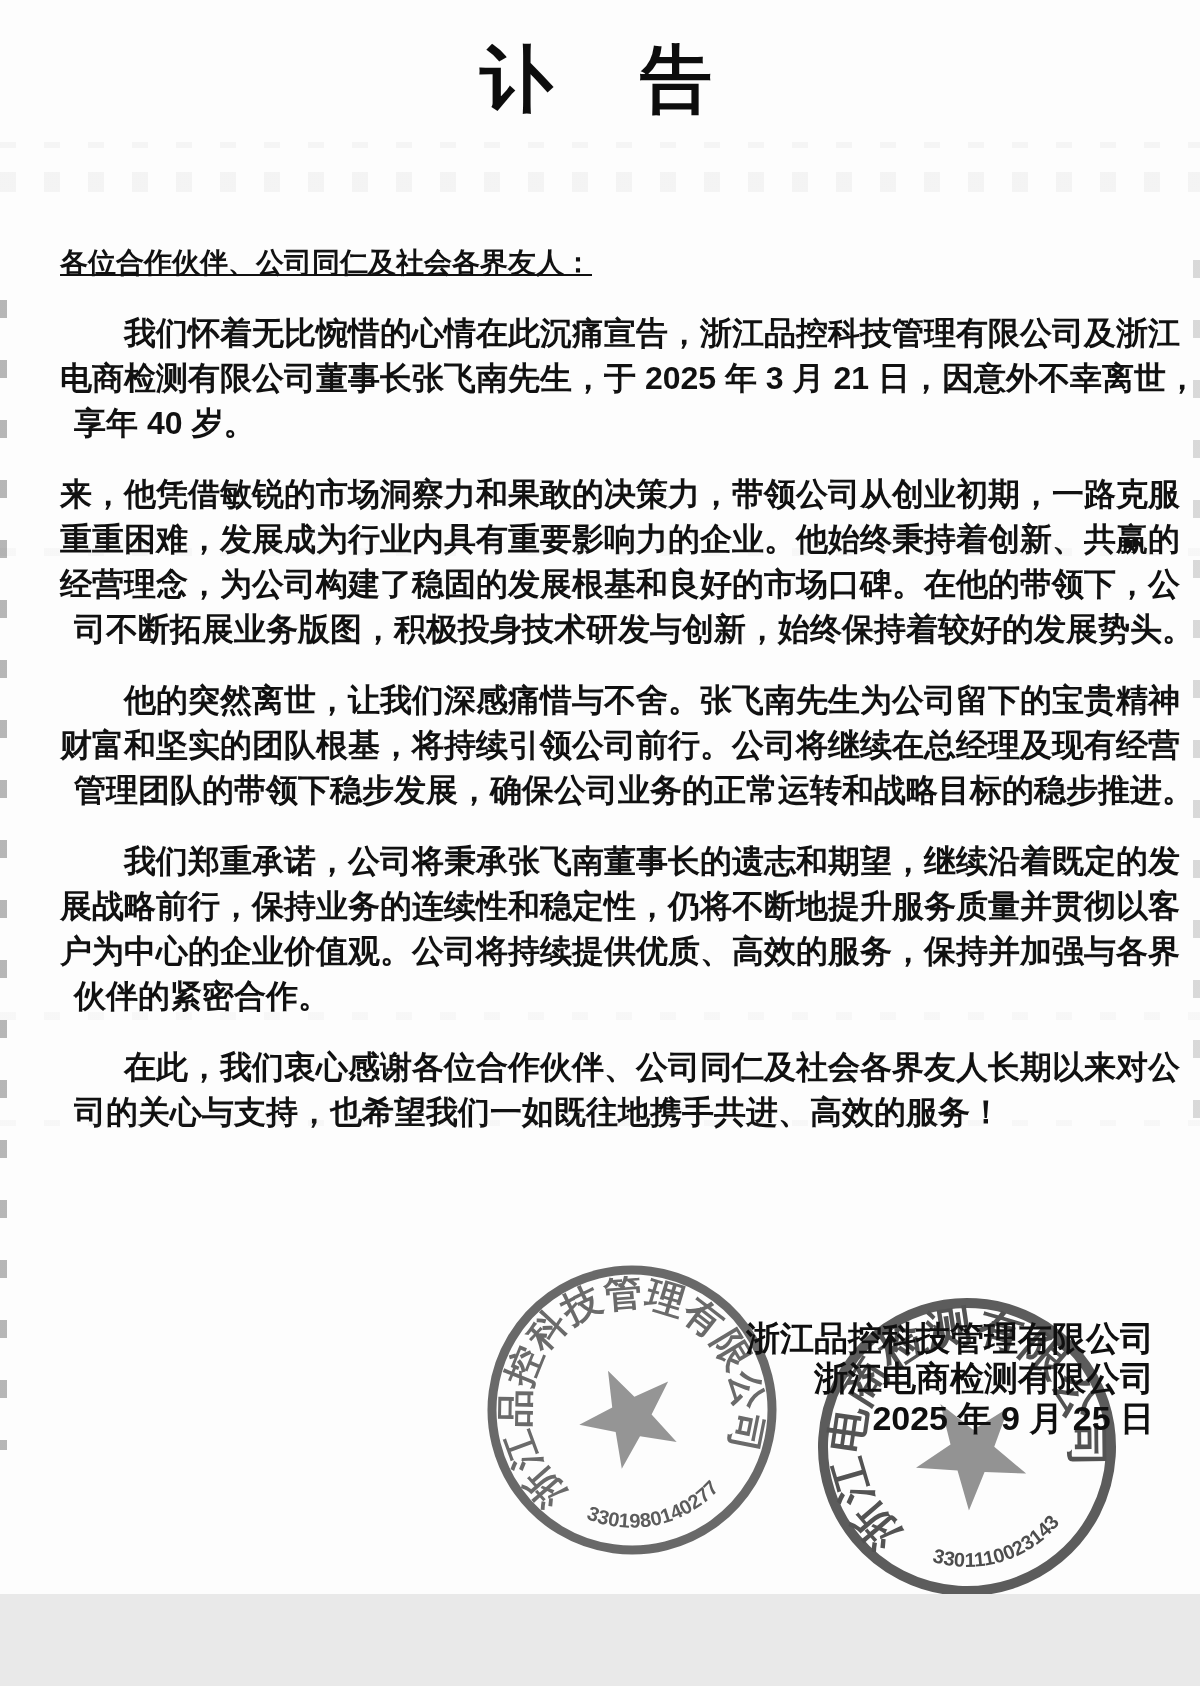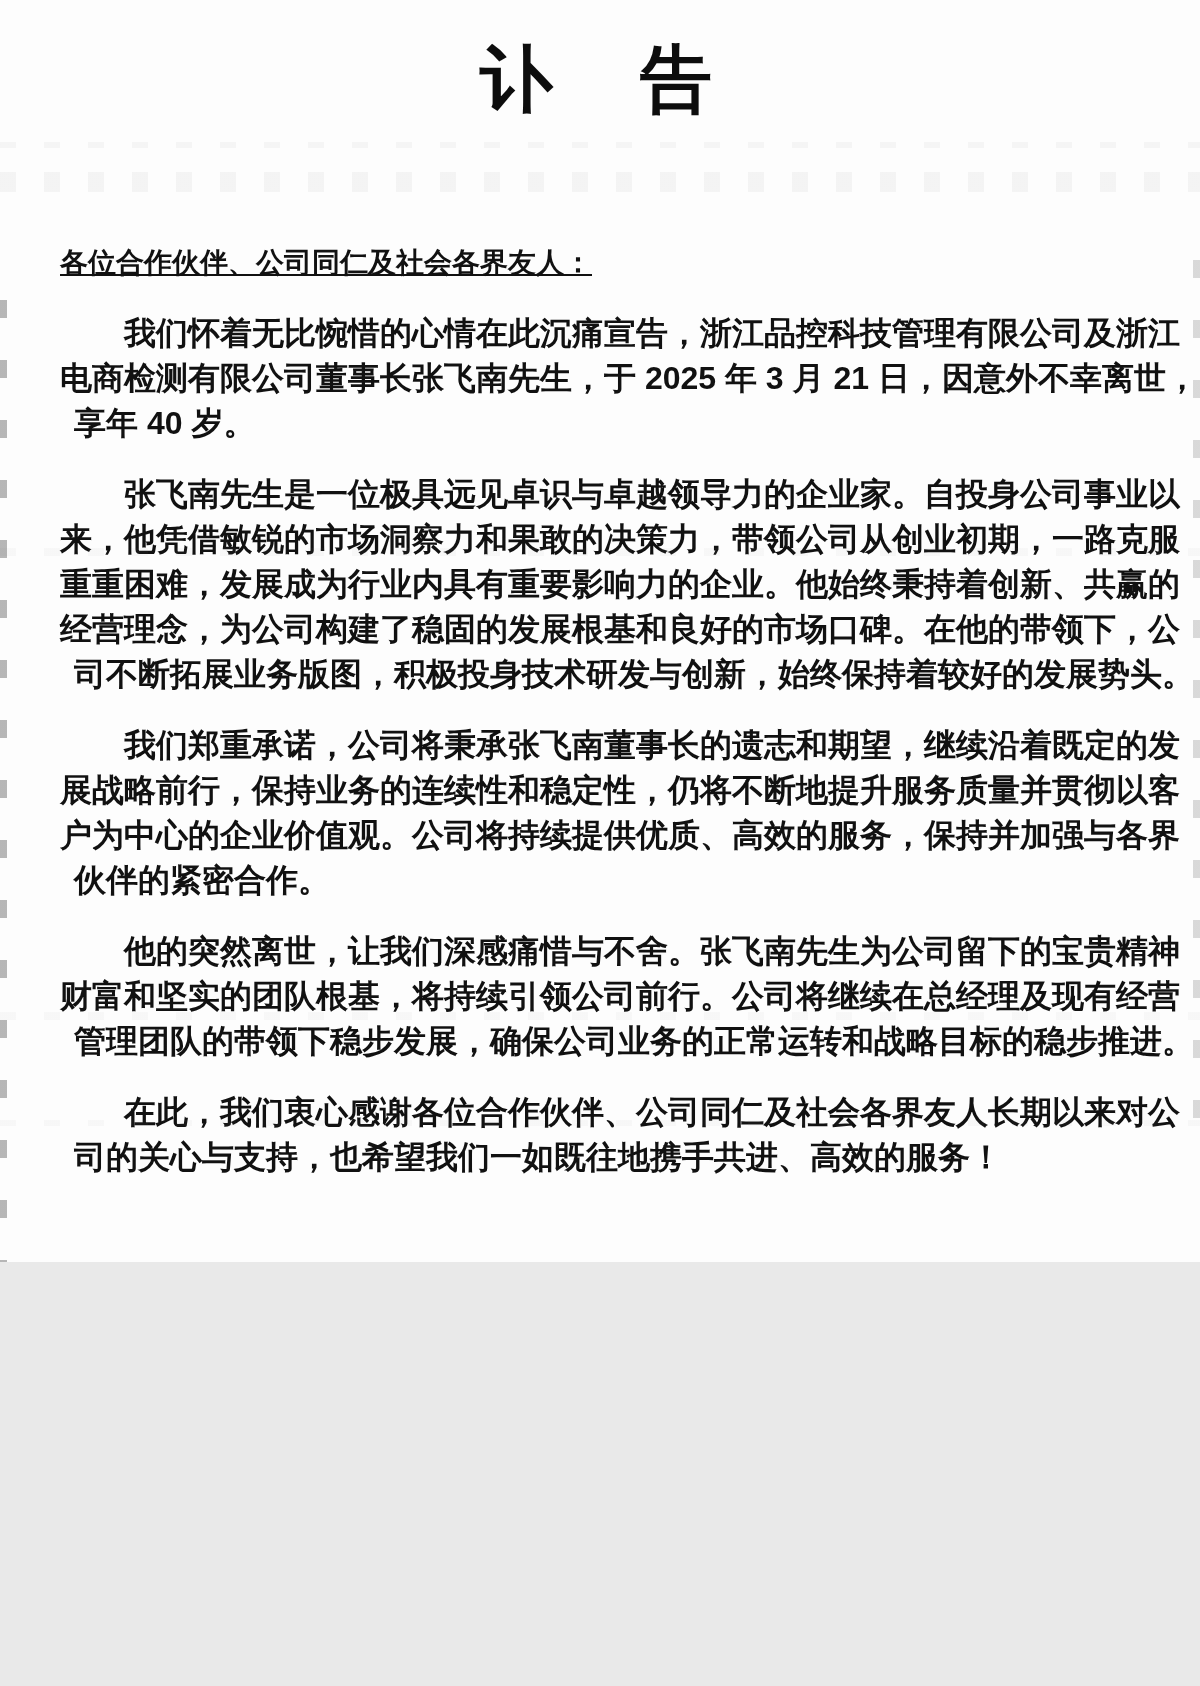--- a/index.html
+++ b/index.html
@@ -1,18 +1,18 @@
 <!DOCTYPE html>
 <html><head>
 <meta charset="utf-8">
 <style>
   html,body{margin:0;padding:0;background:#e9e9e9;}
   .page{
     position:relative;
-    width:1200px;height:1262px;
+    width:1200px;height:1594px;
     margin:0 auto;
     background:#fdfdfd;
     overflow:hidden;
     font-family:"Liberation Sans", sans-serif;
     color:#111;
   }
   
   .title{
     margin:0;
     padding-top:42px;
@@ -108,38 +108,37 @@
   <div class="doc-body">
     <div class="salutation">各位合作伙伴、公司同仁及社会各界友人：</div>
 
     <div class="para">
       <div class="line indent">我们怀着无比惋惜的心情在此沉痛宣告，浙江品控科技管理有限公司及浙江</div>
       <div class="line">电商检测有限公司董事长张飞南先生，于 2025 年 3 月 21 日，因意外不幸离世，</div>
       <div class="line">享年 40 岁。</div>
     </div>
 
     <div class="para">
-      <div class="line indent">张飞南先生是一位极具远见卓识与卓越领导力的企业家。自投身公司事业以</div>
       <div class="line">来，他凭借敏锐的市场洞察力和果敢的决策力，带领公司从创业初期，一路克服</div>
       <div class="line">重重困难，发展成为行业内具有重要影响力的企业。他始终秉持着创新、共赢的</div>
       <div class="line">经营理念，为公司构建了稳固的发展根基和良好的市场口碑。在他的带领下，公</div>
       <div class="line fullj">司不断拓展业务版图，积极投身技术研发与创新，始终保持着较好的发展势头。</div>
     </div>
 
     <div class="para">
+      <div class="line indent">他的突然离世，让我们深感痛惜与不舍。张飞南先生为公司留下的宝贵精神</div>
+      <div class="line">财富和坚实的团队根基，将持续引领公司前行。公司将继续在总经理及现有经营</div>
+      <div class="line fullj">管理团队的带领下稳步发展，确保公司业务的正常运转和战略目标的稳步推进。</div>
+    </div>
+
+    <div class="para">
       <div class="line indent">我们郑重承诺，公司将秉承张飞南董事长的遗志和期望，继续沿着既定的发</div>
       <div class="line">展战略前行，保持业务的连续性和稳定性，仍将不断地提升服务质量并贯彻以客</div>
       <div class="line">户为中心的企业价值观。公司将持续提供优质、高效的服务，保持并加强与各界</div>
       <div class="line">伙伴的紧密合作。</div>
-    </div>
-
-    <div class="para">
-      <div class="line indent">他的突然离世，让我们深感痛惜与不舍。张飞南先生为公司留下的宝贵精神</div>
-      <div class="line">财富和坚实的团队根基，将持续引领公司前行。公司将继续在总经理及现有经营</div>
-      <div class="line fullj">管理团队的带领下稳步发展，确保公司业务的正常运转和战略目标的稳步推进。</div>
     </div>
 
     <div class="para">
       <div class="line indent">在此，我们衷心感谢各位合作伙伴、公司同仁及社会各界友人长期以来对公</div>
       <div class="line">司的关心与支持，也希望我们一如既往地携手共进、高效的服务！</div>
     </div>
   </div>
 
   <div class="stamp stamp-left">
     <svg viewBox="0 0 300 300">

